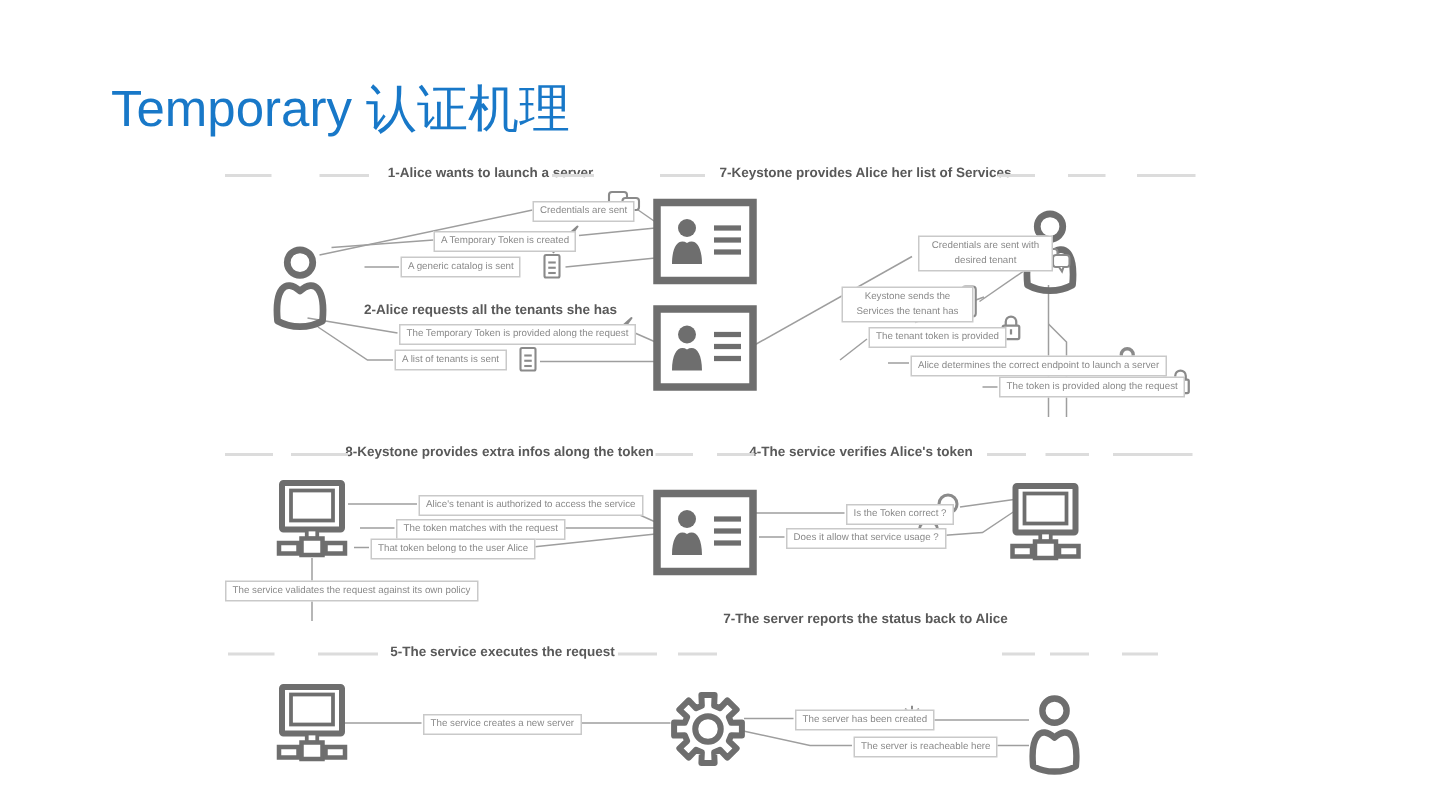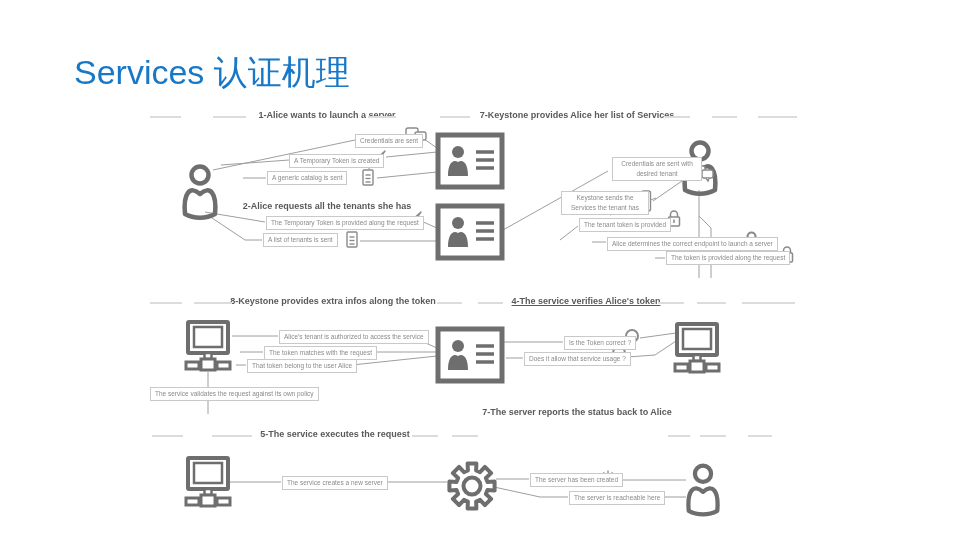--- a/index.html
+++ b/index.html
@@ -181,26 +181,26 @@
   <use href="#doc" transform="translate(352,240)"></use>
   <use href="#list" transform="translate(646,201)"></use>
   <use href="#padlock" transform="translate(674,219)"></use>
   <use href="#padlock" transform="translate(787,255)"></use>
   <use href="#chain" transform="translate(755,240)"></use>
   <use href="#magnifier" transform="translate(632,338)"></use>
   <use href="#magnifier" transform="translate(619,355)"></use>
   <use href="#burst" transform="translate(608,477)"></use>
 </svg>
 
-<div class="slide-title">Services 认证机理</div>
+<div class="slide-title">Temporary 认证机理</div>
 
 <div class="sec-title" style="left:300px;top:110px;margin-left:27px;">1-Alice wants to launch a server</div>
 <div class="sec-title" style="left:327px;top:201px;">2-Alice requests all the tenants she has</div>
 <div class="sec-title" style="left:577px;top:110px;">7-Keystone provides Alice her list of Services</div>
-<div class="sec-title" style="left:586px;top:296px;text-decoration:underline;">4-The service verifies Alice's token</div>
+<div class="sec-title" style="left:574px;top:296px;">4-The service verifies Alice's token</div>
 <div class="sec-title" style="left:333px;top:296px;">8-Keystone provides extra infos along the token</div>
 <div class="sec-title" style="left:335px;top:429px;">5-The service executes the request</div>
 <div class="sec-title" style="left:577px;top:407px;">7-The server reports the status back to Alice</div>
 
 <div class="label" style="left:355px;top:134px;">Credentials are sent</div>
 <div class="label" style="left:289px;top:154px;">A Temporary Token is created</div>
 <div class="label" style="left:267px;top:171px;">A generic catalog is sent</div>
 
 <div class="label" style="left:266px;top:216px;">The Temporary Token is provided along the request</div>
 <div class="label" style="left:263px;top:233px;">A list of tenants is sent</div>

